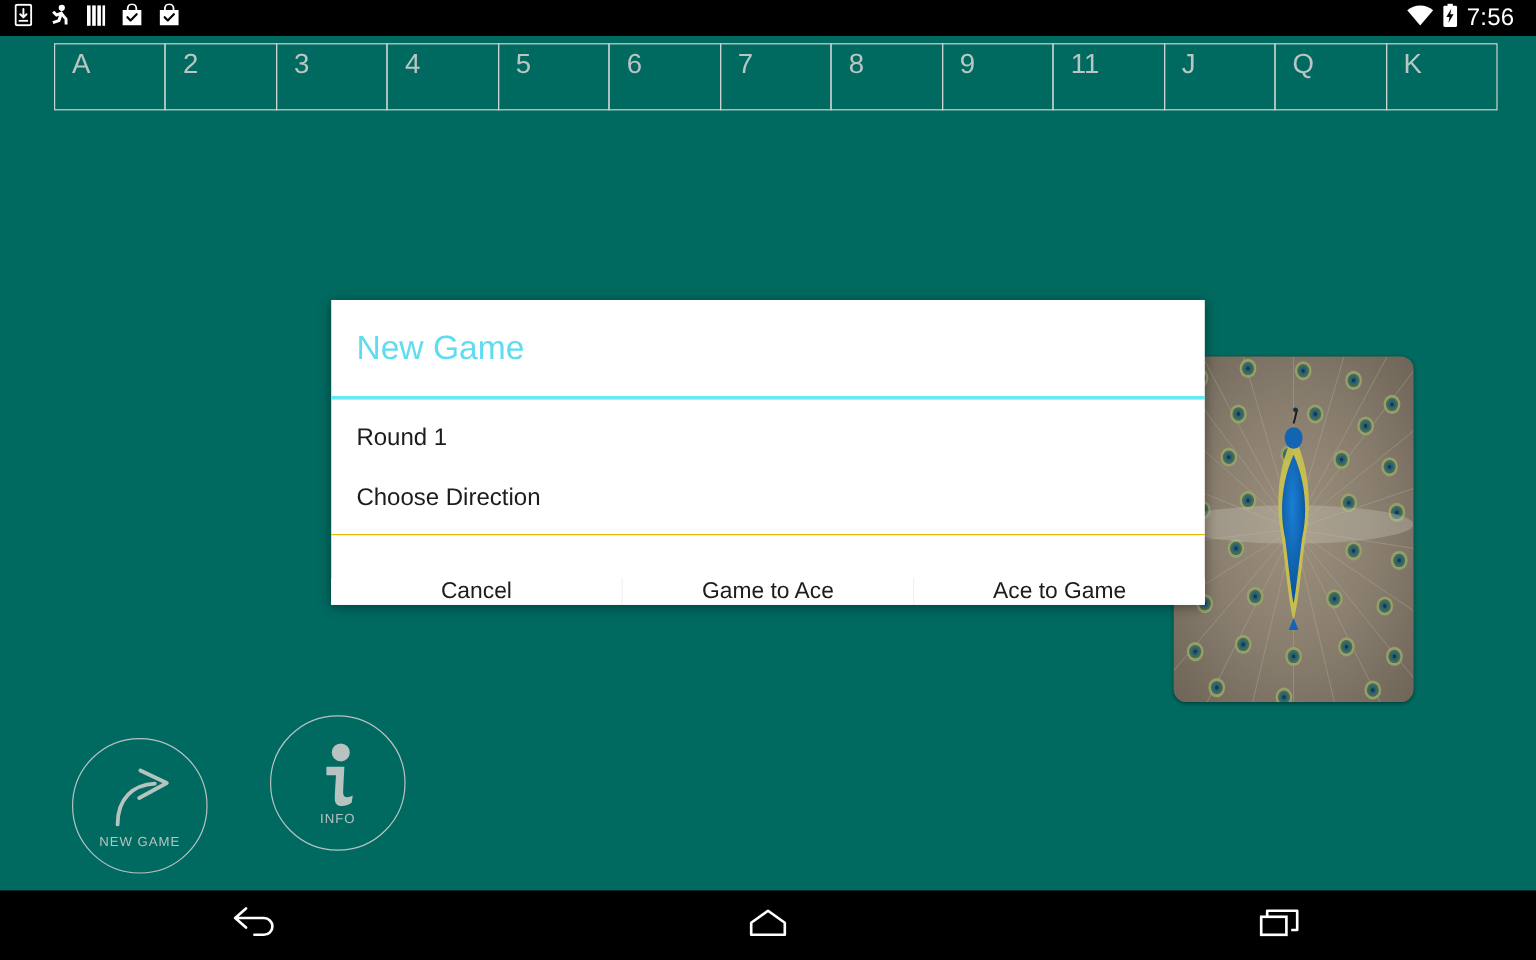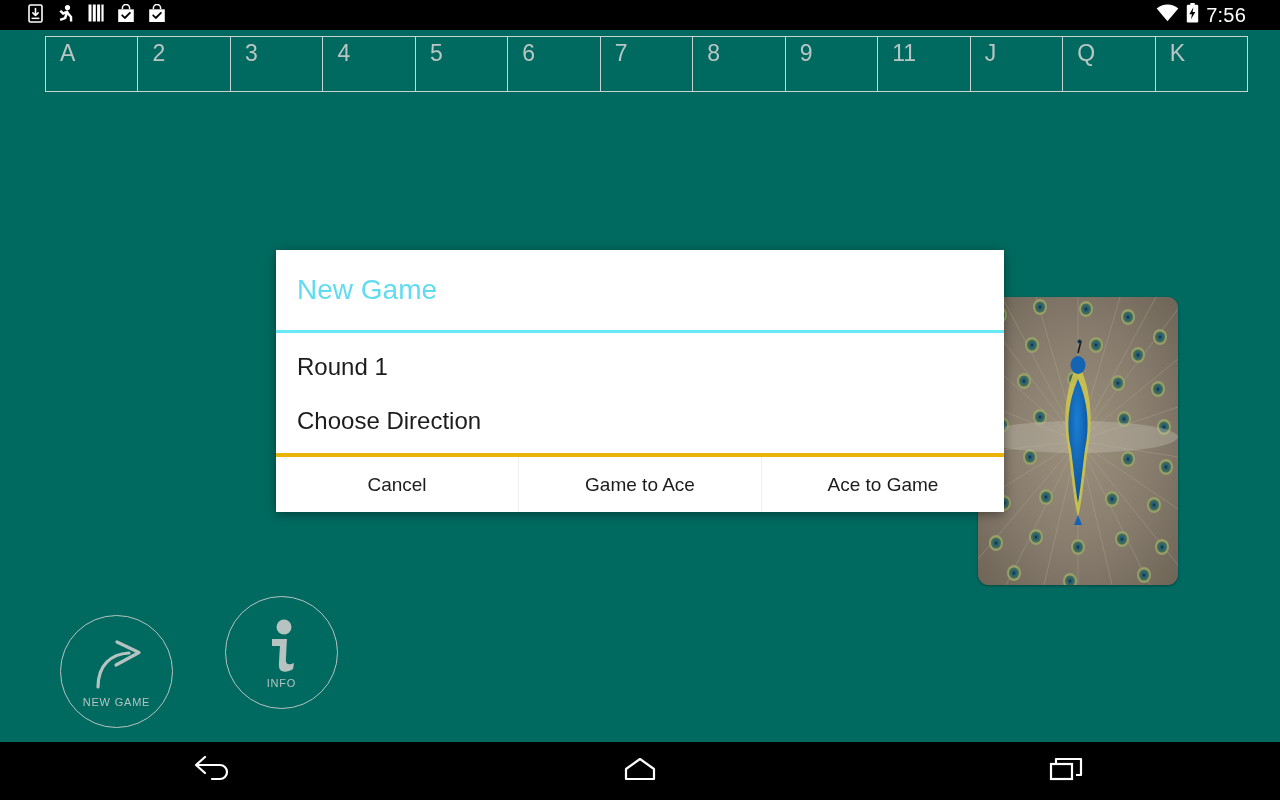--- a/index.html
+++ b/index.html
@@ -15,21 +15,21 @@
     width:1280px; height:800px;
     background:#006a60;
   }
 
   
   #statusbar {
     position:absolute; top:0; left:0;
     width:1280px; height:30px;
     background:#000;
     display:flex; align-items:center;
-    padding:0 28px;
+    padding:0 12px;
   }
   #status-left { display:flex; align-items:center; gap:13px; }
   #status-right {
     margin-left:auto;
     display:flex; align-items:center; gap:7px;
     padding-right:6px;
   }
   .sb-icon { display:block; }
   #clock {
     color:#fff; font-size:20px; letter-spacing:0.2px;
@@ -114,29 +114,30 @@
   #dialog-title {
     color:#5fdcf0;
     font-size:28px;
     font-family:"Liberation Sans", sans-serif;
   }
   #dialog-body {
     padding:22px 21px 20px 21px;
   }
   .dialog-line {
     color:#1c1c1c;
-    font-size:24px;
+    font-size:20px;
     line-height:1;
     font-family:"Liberation Sans", sans-serif;
   }
   .dialog-line + .dialog-line { margin-top:30px; }
   #dialog-actions {
     display:flex;
-    border-top:4px solid #eab308;
+    border-top:1px solid #eab308;
     height:59px;
+    align-items:flex-end;
   }
   .dialog-btn {
     flex:1 1 0;
     display:flex;
     align-items:center;
     justify-content:center;
     color:#1c1c1c;
     font-size:19px;
     background:#fff;
     border:0;

